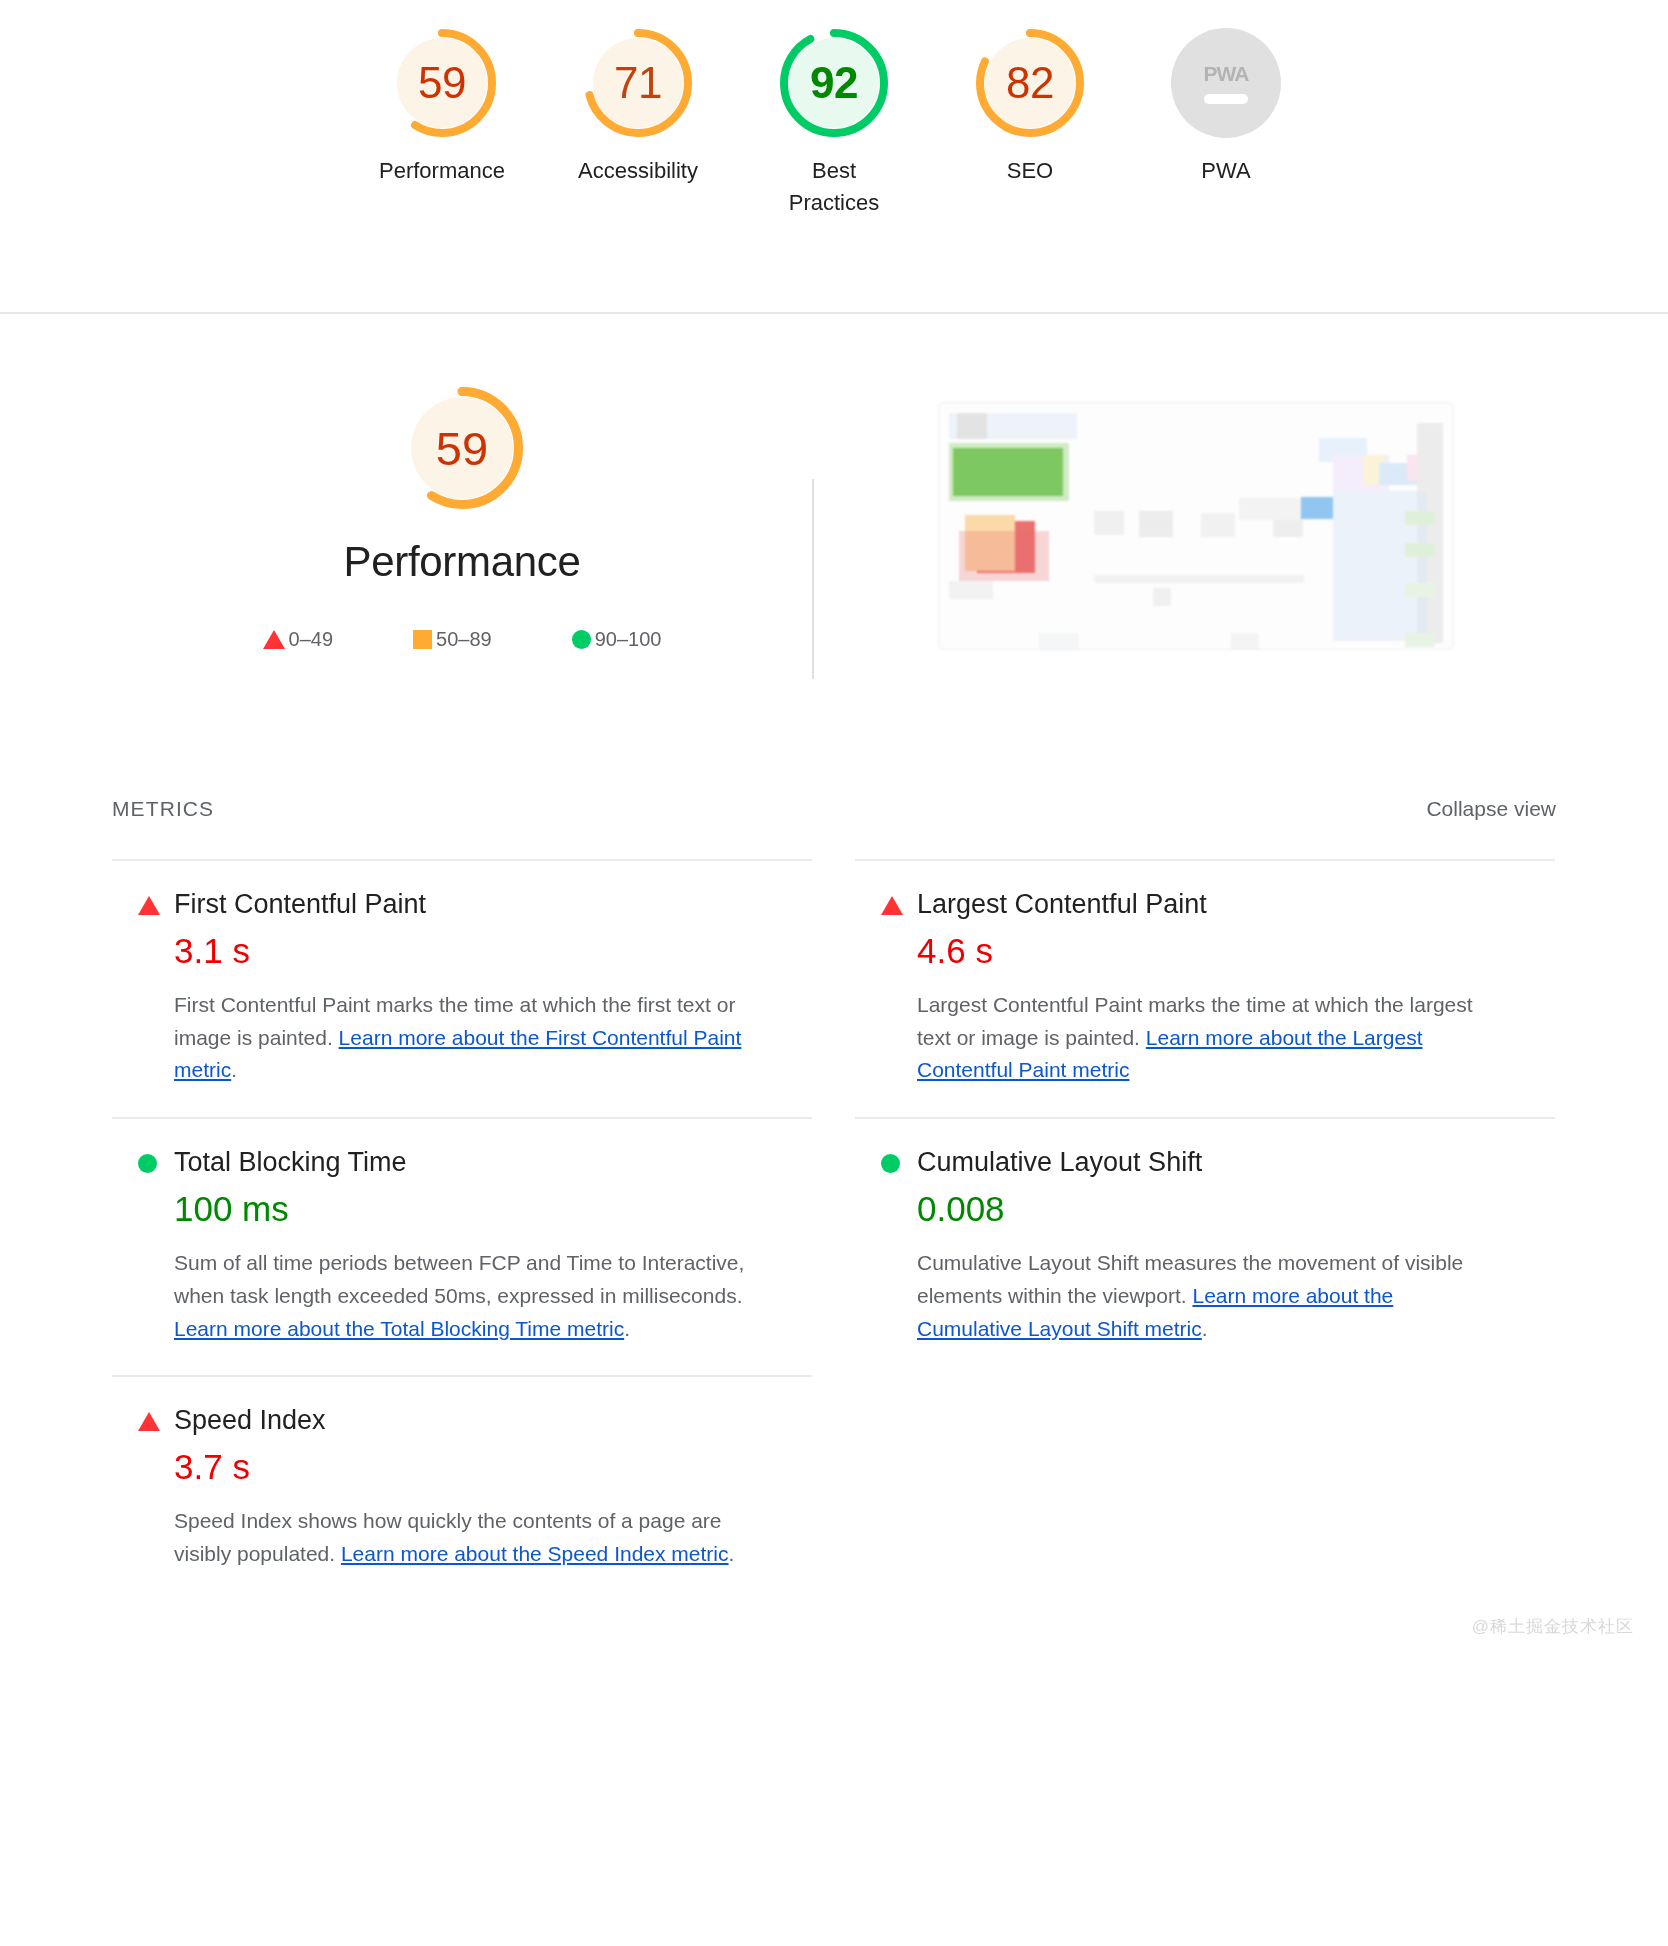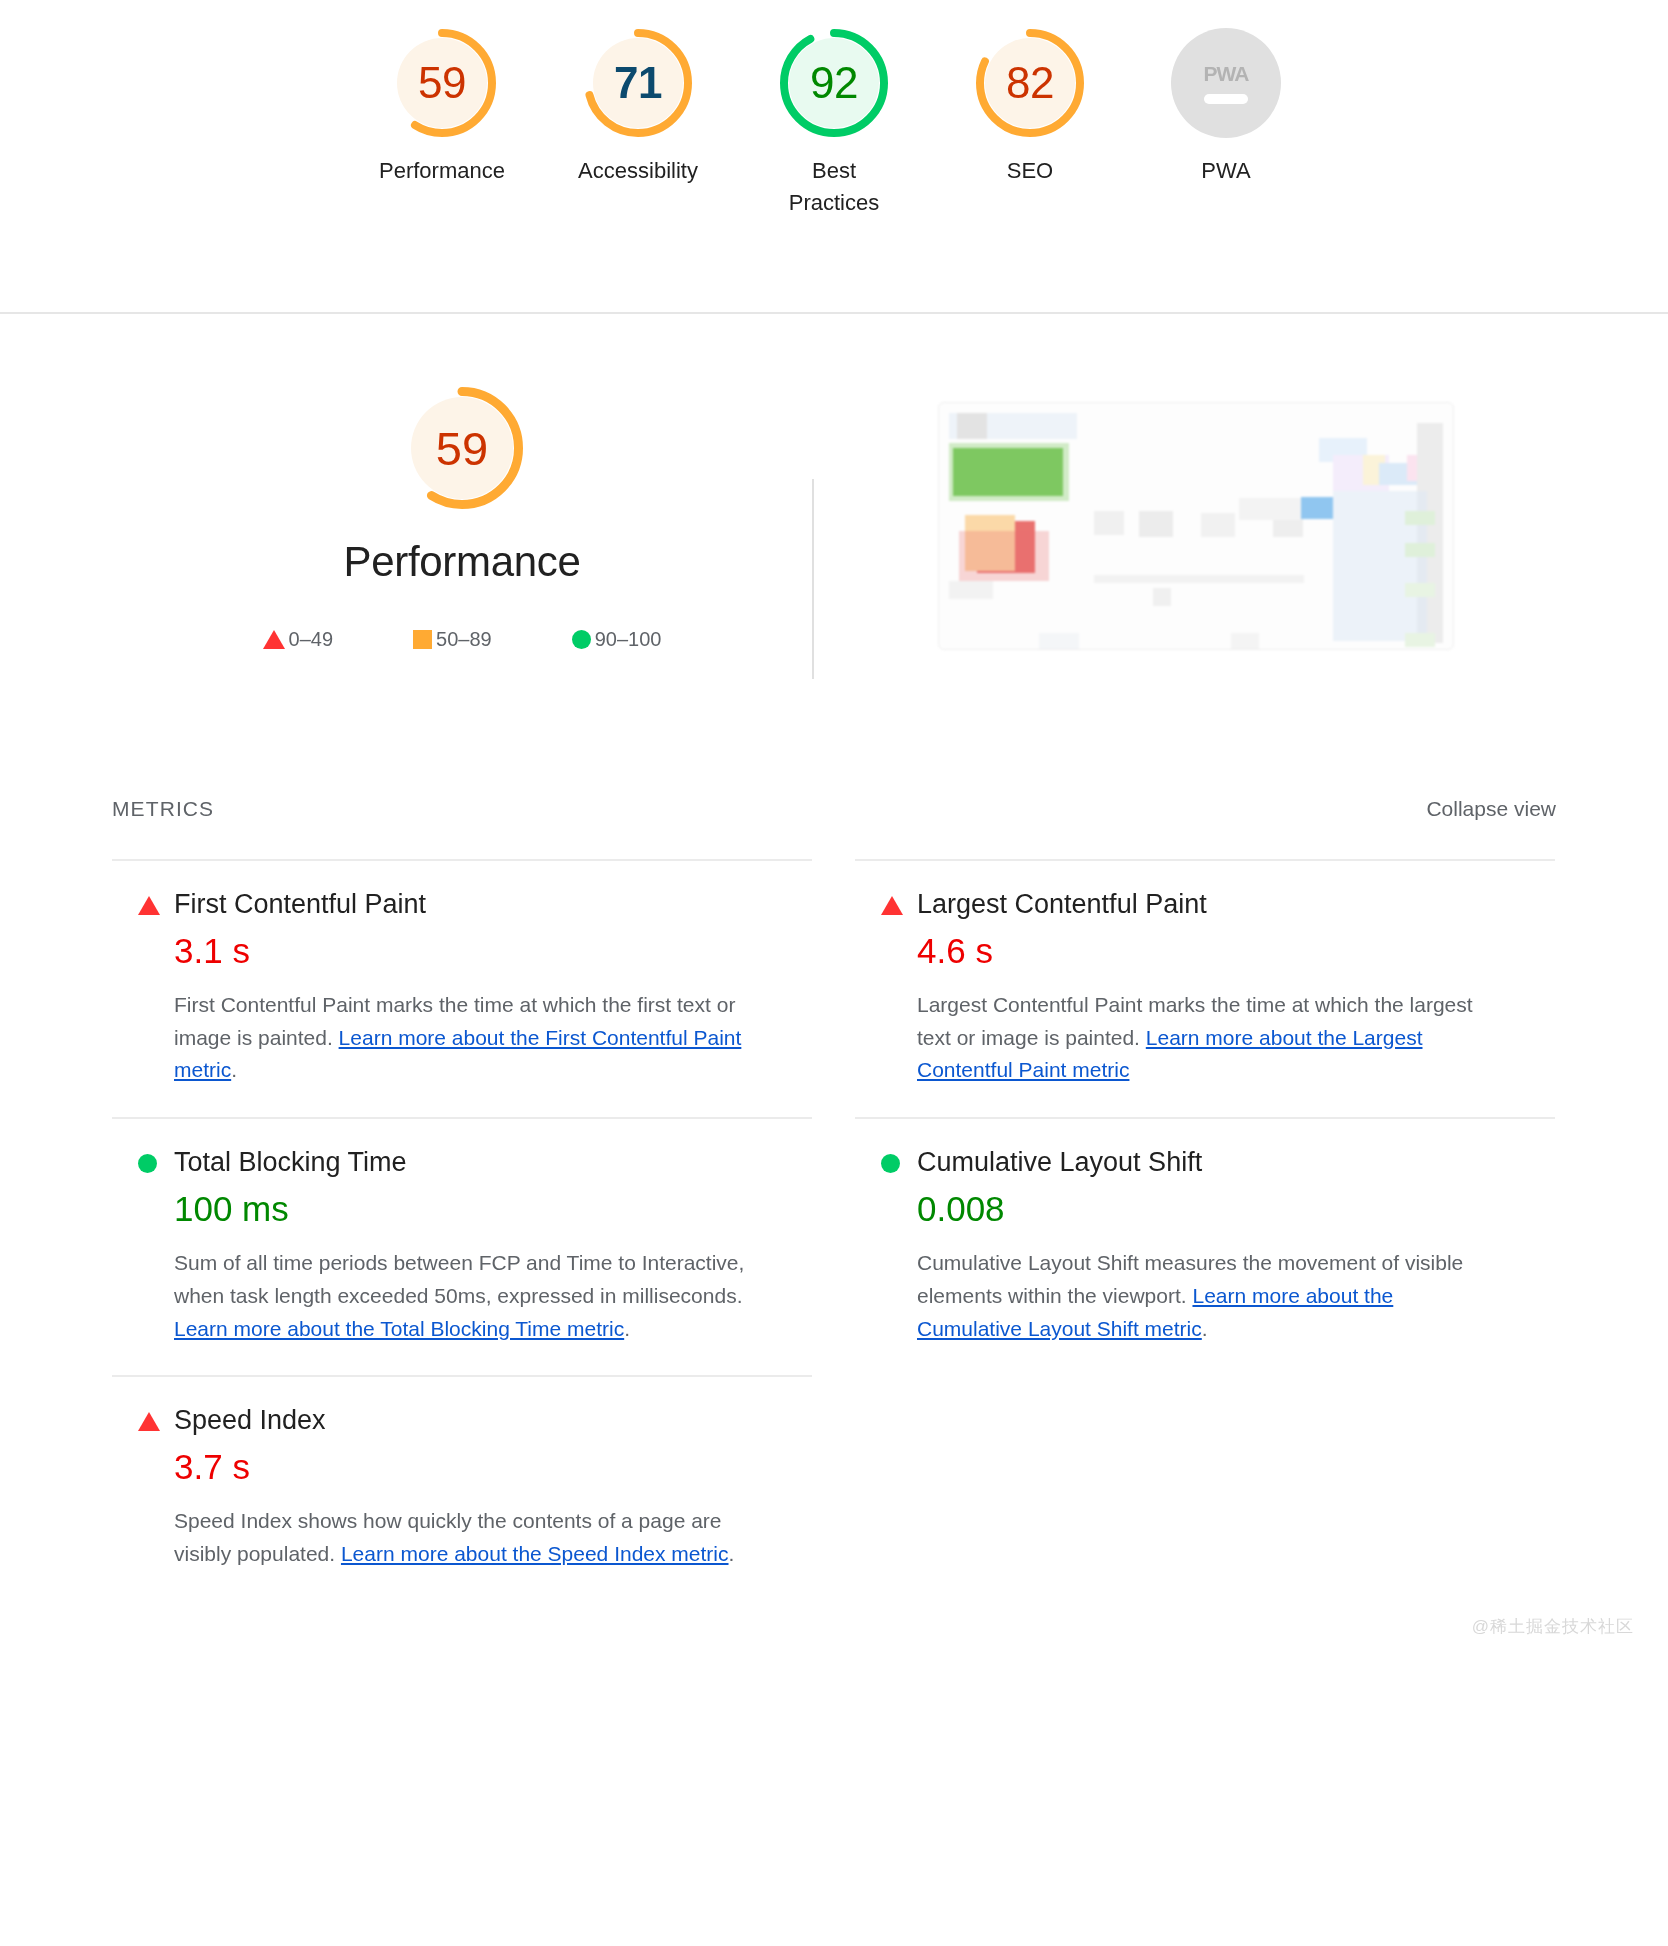--- a/index.html
+++ b/index.html
@@ -232,31 +232,31 @@
             <span class="gauge-num" style="color: rgb(204, 51, 0);">59</span>
           </div>
           <div class="score-label">Performance</div>
         </a>
         <a href="#" class="score-item">
           <div class="gauge-wrap">
             <svg width="110" height="110" viewBox="0 0 110 110">
               <circle cx="55" cy="55" r="45" fill="#fdf4e8"></circle>
               <circle cx="55" cy="55" r="50" fill="none" stroke="#ffaa33" stroke-width="8" stroke-linecap="round" stroke-dasharray="223.05 91.11"></circle>
             </svg>
-            <span class="gauge-num" style="color: #0c4a6e; font-weight: bold;">71</span>
+            <span class="gauge-num" style="color: #c2410c;">71</span>
           </div>
           <div class="score-label">Accessibility</div>
         </a>
         <a href="#" class="score-item">
           <div class="gauge-wrap">
             <svg width="110" height="110" viewBox="0 0 110 110">
               <circle cx="55" cy="55" r="45" fill="#e8faf0"></circle>
               <circle cx="55" cy="55" r="50" fill="none" stroke="#00cc66" stroke-width="8" stroke-linecap="round" stroke-dasharray="289.03 25.13"></circle>
             </svg>
-            <span class="gauge-num" style="color: rgb(0, 136, 0);">92</span>
+            <span class="gauge-num" style="color: rgb(0, 136, 0); font-weight: bold;">92</span>
           </div>
           <div class="score-label">Best Practices</div>
         </a>
         <a href="#" class="score-item">
           <div class="gauge-wrap">
             <svg width="110" height="110" viewBox="0 0 110 110">
               <circle cx="55" cy="55" r="45" fill="#fdf4e8"></circle>
               <circle cx="55" cy="55" r="50" fill="none" stroke="#ffaa33" stroke-width="8" stroke-linecap="round" stroke-dasharray="257.61 56.55"></circle>
             </svg>
             <span class="gauge-num" style="color: rgb(204, 51, 0);">82</span>

